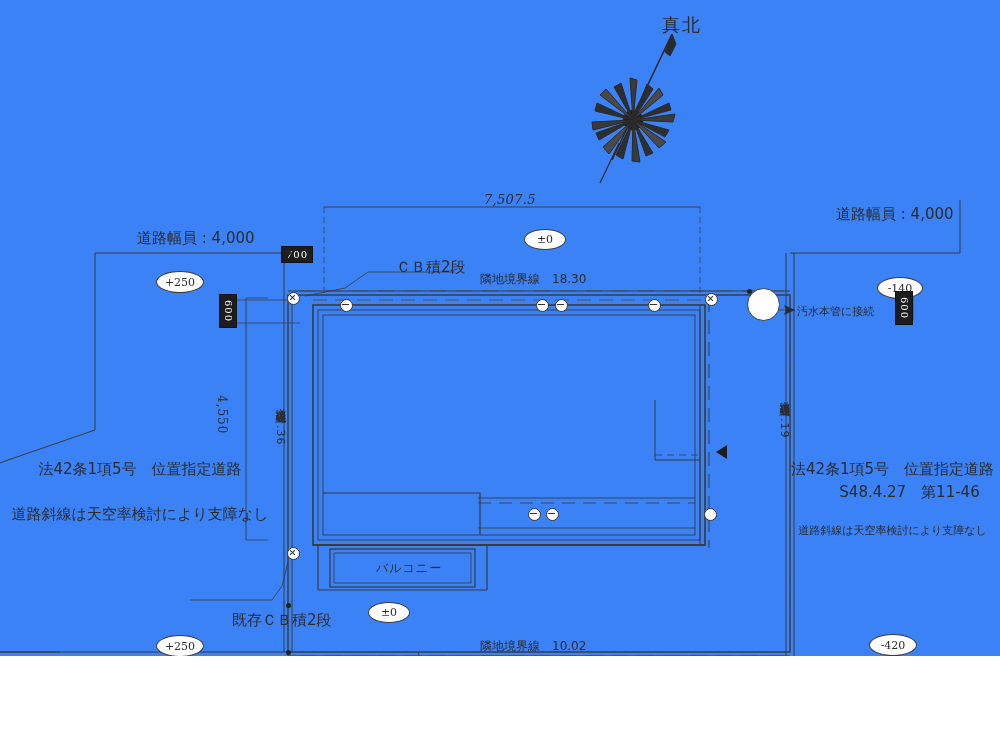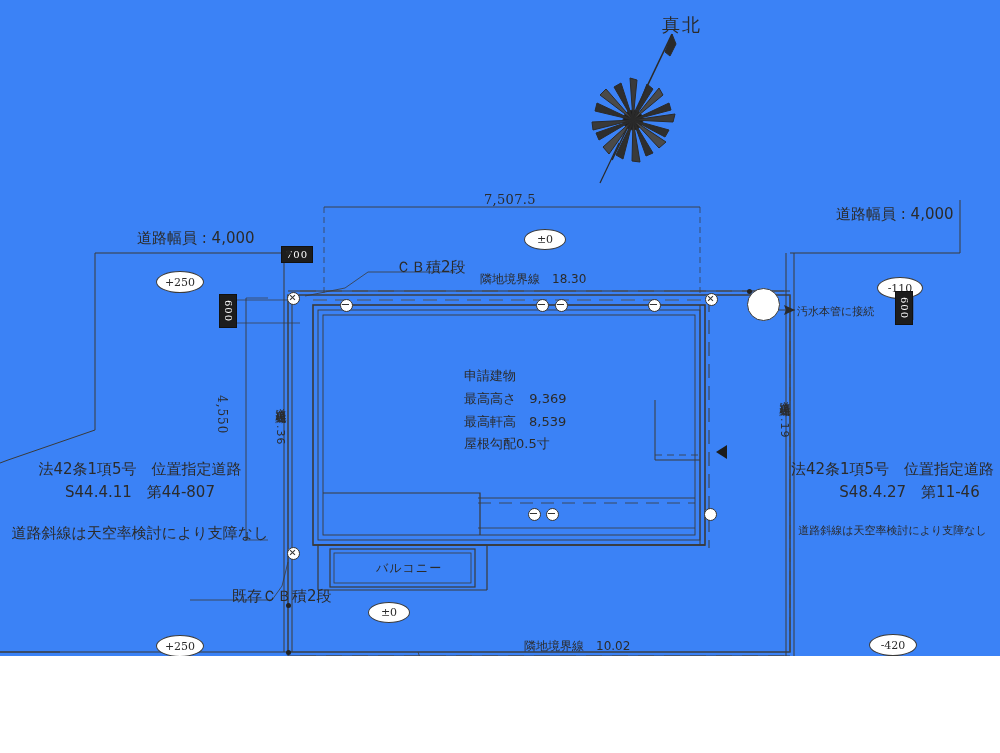--- a/index.html
+++ b/index.html
@@ -16,21 +16,21 @@
     color: #2b2b2b;
     overflow: hidden;
   }
   .lbl {
     position: absolute;
     white-space: nowrap;
     font-size: 15px;
     line-height: 1.25;
     color: #2b2b2b;
   }
-  .lbl.num { font-family: "DejaVu Serif", "Liberation Serif", serif; letter-spacing: .3px; }
+  .lbl.num { font-family: "DejaVu Serif", "Liberation Serif", serif; letter-spacing: .3px; font-style: italic; }
   .vert {
     position: absolute;
     white-space: nowrap;
     font-size: 11px;
     writing-mode: vertical-rl;
     text-orientation: mixed;
     letter-spacing: 1px;
     color: #2b2b2b;
   }
   .vert.num {
@@ -259,27 +259,27 @@
     </g>
   </svg>
 
   <div class="lbl" style="left:137px; top:229px;">道路幅員 : 4,000</div>
   <div class="lbl" style="left:836px; top:205px;">道路幅員 : 4,000</div>
 
   <div class="lbl num" style="left:484px; top:192px; font-size:13px;">7,507.5</div>
   <div class="vert num" style="left:215px; top:395px; font-size:12px;">4,550</div>
 
   <div class="lbl" style="left:480px; top:272px; font-size:12px;">隣地境界線　18.30</div>
-  <div class="lbl" style="left:480px; top:639px; font-size:12px;margin-left:44px;">隣地境界線　10.02</div>
+  <div class="lbl" style="left:480px; top:639px; font-size:12px;">隣地境界線　10.02</div>
   <div class="vert" style="left:272px; top:400px;">道路境界線　7.36</div>
   <div class="vert" style="left:776px; top:393px;">道路境界線　7.19</div>
 
   <div class="bubble" style="left:156px; top:271px; width:46px; height:20px;">+250</div>
   <div class="bubble" style="left:524px; top:229px; width:40px; height:19px;">±0</div>
-  <div class="bubble" style="left:877px; top:277px; width:44px; height:20px;">-110</div>
+  <div class="bubble" style="left:877px; top:277px; width:44px; height:20px;">-140</div>
   <div class="bubble" style="left:156px; top:635px; width:46px; height:20px;">+250</div>
   <div class="bubble" style="left:368px; top:602px; width:40px; height:19px;">±0</div>
   <div class="bubble" style="left:582px; top:670px; width:40px; height:19px;">±0</div>
   <div class="bubble" style="left:869px; top:634px; width:46px; height:20px;">-420</div>
 
   <div class="tagbox" style="left:281px; top:246px; width:30px; height:15px;">700</div>
   <div class="tagbox vtag" style="left:219px; top:294px; width:16px; height:32px;">600</div>
   <div class="tagbox vtag" style="left:895px; top:291px; width:16px; height:32px;">600</div>
 
   <div class="xcircle" style="left:287px; top:292px;"></div>
@@ -296,37 +296,30 @@
 
   <div class="bigcircle" style="left:747px; top:288px; width:31px; height:31px;"></div>
 
   <div class="nodedot" style="left:286px; top:250px;"></div>
   <div class="nodedot" style="left:286px; top:650px;"></div>
   <div class="nodedot" style="left:286px; top:603px;"></div>
   <div class="nodedot" style="left:747px; top:289px;"></div>
 
   <div class="tri" style="left:716px; top:445px;"></div>
 
-  <div class="bldg-text" style="left:464px; top:365px;">
-    <div>申請建物</div>
-    <div>最高高さ　9,369</div>
-    <div>最高軒高　8,539</div>
-    <div>屋根勾配0.5寸</div>
-  </div>
 
   <div class="lbl" style="left:376px; top:561px; font-size:12px; letter-spacing:1px;">バルコニー</div>
 
   <div class="lbl" style="left:396px; top:258px;">ＣＢ積2段</div>
   <div class="lbl" style="left:430px; top:677px;">ＣＢ積2段</div>
-  <div class="lbl" style="left:184px; top:587px;padding-left:48px;">既存ＣＢ積2段</div>
+  <div class="lbl" style="left:184px; top:611px;padding-left:48px;">既存ＣＢ積2段</div>
   <div class="lbl" style="left:797px; top:305px; font-size:11px;">汚水本管に接続</div>
 
   <div style="position:absolute; left:0px; top:460px; width:280px; text-align:center;">
     <div class="lbl" style="position:relative; left:0; top:0; display:block;">法42条1項5号　位置指定道路</div>
-    <div class="lbl" style="position:relative; left:0; top:4px; display:block;">S44.4.11　第44-807</div>
     <div class="lbl" style="position:relative; left:0; top:26px; display:block;">道路斜線は天空率検討により支障なし</div>
   </div>
 
   <div style="position:absolute; left:785px; top:460px; width:215px; text-align:center;">
     <div class="lbl" style="position:relative; left:0; top:0; display:block;">法42条1項5号　位置指定道路</div>
     <div class="lbl" style="position:relative; left:3px; top:4px; display:block;padding-left:28px;">S48.4.27　第11-46</div>
     <div class="lbl" style="position:relative; left:0; top:26px; display:block; font-size:11px;">道路斜線は天空率検討により支障なし</div>
   </div>
 
 </div>

